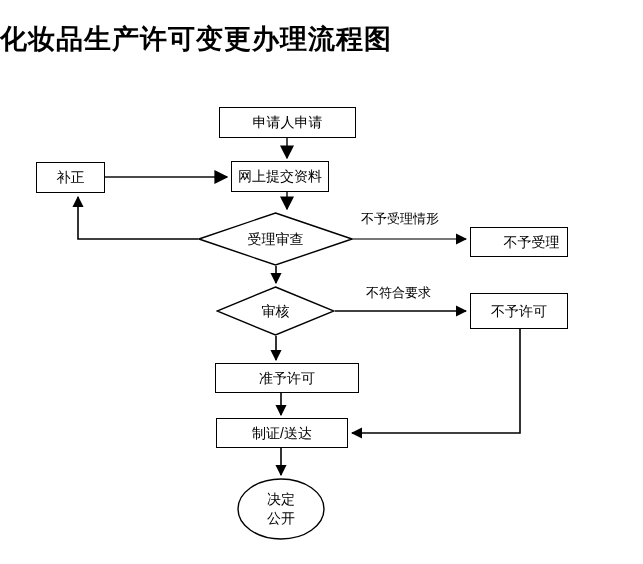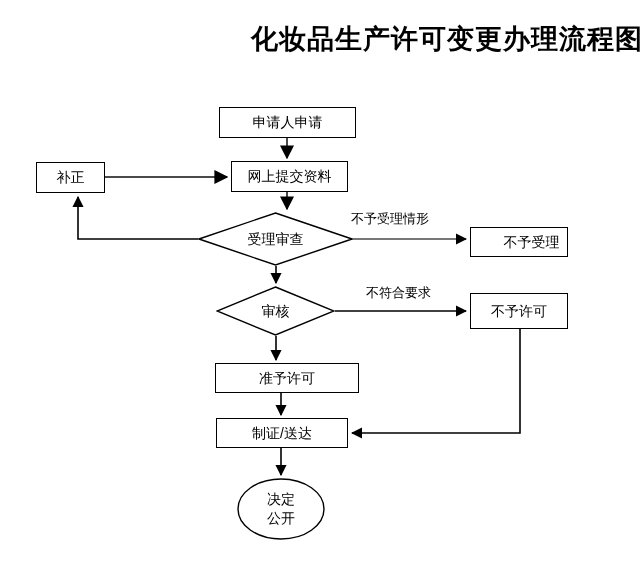--- a/index.html
+++ b/index.html
@@ -16,21 +16,21 @@
     width: 643px;
     height: 564px;
     background: #ffffff;
     overflow: hidden;
   }
   #flow-title {
     position: absolute;
     left: 0;
     top: 22px;
     width: 643px;
-    text-align: right;
+    text-align: left;
     font-family: "Liberation Serif", "DejaVu Serif", serif;
     font-weight: bold;
     font-size: 27px;
     letter-spacing: 1px;
     line-height: 34px;
     color: #000000;
     white-space: nowrap;
   }
   .node {
     position: absolute;
@@ -130,21 +130,21 @@
 
     <path d="M 520 323 L 520 433 L 352 433" stroke="#000000" stroke-width="1.6" fill="none" marker-end="url(#arrow)"></path>
 
     <path d="M 281 448 L 281 475" stroke="#000000" stroke-width="1.6" fill="none" marker-end="url(#arrow)"></path>
   </svg>
 
   <div class="node box" style="left:219px; top:101px; width:137px; height:31px;margin-top:6px;">
     <span>申请人申请</span>
   </div>
 
-  <div class="node box" style="left:231px; top:161px; width:117px; height:31px;">
+  <div class="node box" style="left:231px; top:161px; width:98px; height:31px;">
     <span>网上提交资料</span>
   </div>
 
   <div class="node box" style="left:36px; top:162px; width:69px; height:31px;">
     <span>补正</span>
   </div>
 
   <div class="node diamond" style="left:198px; top:212px; width:155px; height:54px;">
     <svg width="155" height="54" viewBox="0 0 155 54" xmlns="http://www.w3.org/2000/svg">
       <polygon points="77.5,1 154,27 77.5,53 1,27" fill="#ffffff" stroke="#000000" stroke-width="1.4"></polygon>
@@ -178,17 +178,17 @@
   <div class="node ellipse" style="left:237px; top:478px; width:88px; height:62px;">
     <svg width="88" height="62" viewBox="0 0 88 62" xmlns="http://www.w3.org/2000/svg">
       <ellipse cx="44" cy="31" rx="43" ry="30" fill="#ffffff" stroke="#000000" stroke-width="1.4"></ellipse>
     </svg>
     <div class="etext">
       <div>决定</div>
       <div>公开</div>
     </div>
   </div>
 
-  <div class="edge-label" style="left:351px; top:211px;">不予受理情形</div>
+  <div class="edge-label" style="left:361px; top:211px;">不予受理情形</div>
 
   <div class="edge-label" style="left:366px; top:285px;">不符合要求</div>
 
 </div>
 
 </body></html>

